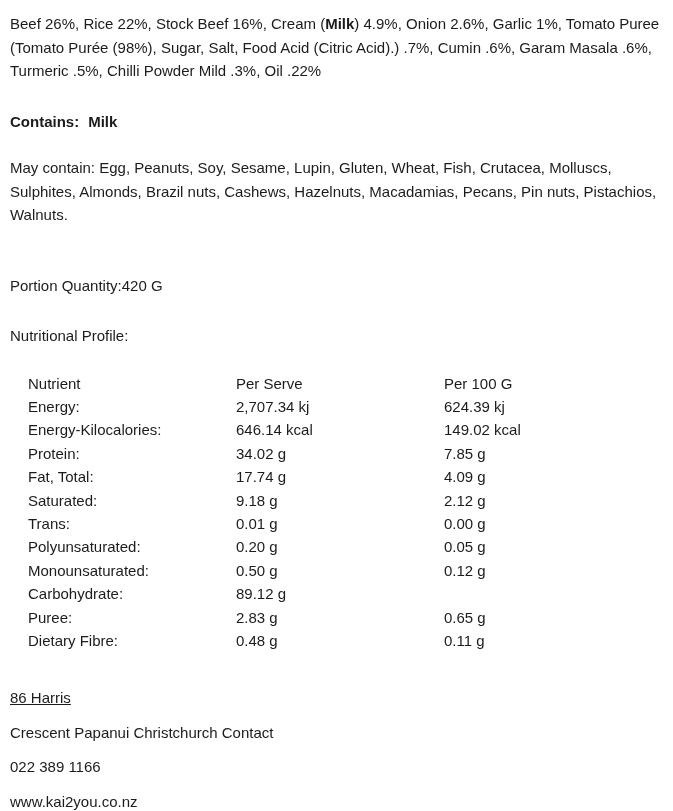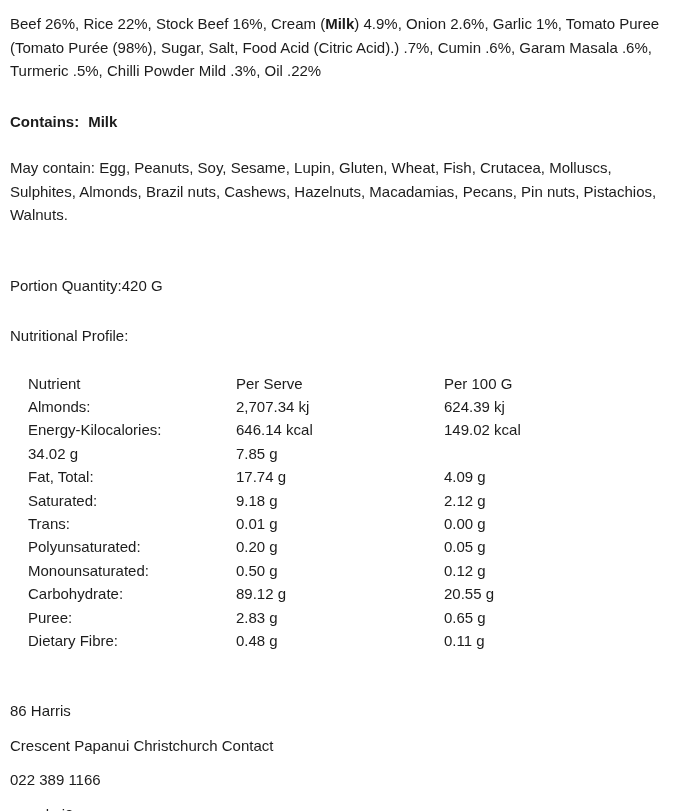--- a/index.html
+++ b/index.html
@@ -33,21 +33,21 @@
 
   .ntable { margin: 24px 0 0 18px; }
   .nrow {
     display: grid;
     grid-template-columns: 208px 208px 1fr;
     line-height: 23.4px;
   }
   .nrow > span { display: block; }
 
   .footer-line      { line-height: 23.5px; }
-  .footer-line.first { margin-top: 47px; }
+  .footer-line.first { margin-top: 34px; text-decoration: underline; }
   .footer-line + .footer-line { margin-top: 11px; }
 </style>
 </head>
 <body>
 
 <div class="doc">
 
   <p class="ingredients"><span>Beef 26%, Rice 22%, Stock Beef 16%, Cream (</span><span class="b">Milk</span><span>) 4.9%, Onion 2.6%, Garlic 1%, Tomato Puree (Tomato Purée (98%), Sugar, Salt, Food Acid (Citric Acid).) .7%, Cumin .6%, Garam Masala .6%, Turmeric .5%, Chilli Powder Mild .3%, Oil .22%</span></p>
 
   <p class="contains-line"><span class="b">Contains:</span><span class="b gap">Milk</span></p>
@@ -58,30 +58,31 @@
 
   <p class="profile-heading">Nutritional Profile:</p>
 
   <div class="ntable">
     <div class="nrow">
       <span>Nutrient</span>
       <span>Per Serve</span>
       <span>Per 100 G</span>
     </div>
     <div class="nrow">
-      <span>Almonds:</span>
+      <span>Energy:</span>
       <span>2,707.34 kj</span>
       <span>624.39 kj</span>
     </div>
     <div class="nrow">
       <span>Energy-Kilocalories:</span>
       <span>646.14 kcal</span>
       <span>149.02 kcal</span>
     </div>
     <div class="nrow">
+      <span>Protein:</span>
       <span>34.02 g</span>
       <span>7.85 g</span>
     </div>
     <div class="nrow">
       <span>Fat, Total:</span>
       <span>17.74 g</span>
       <span>4.09 g</span>
     </div>
     <div class="nrow">
       <span>Saturated:</span>
@@ -99,21 +100,20 @@
       <span>0.05 g</span>
     </div>
     <div class="nrow">
       <span>Monounsaturated:</span>
       <span>0.50 g</span>
       <span>0.12 g</span>
     </div>
     <div class="nrow">
       <span>Carbohydrate:</span>
       <span>89.12 g</span>
-      <span>20.55 g</span>
     </div>
     <div class="nrow">
       <span>Puree:</span>
       <span>2.83 g</span>
       <span>0.65 g</span>
     </div>
     <div class="nrow">
       <span>Dietary Fibre:</span>
       <span>0.48 g</span>
       <span>0.11 g</span>

